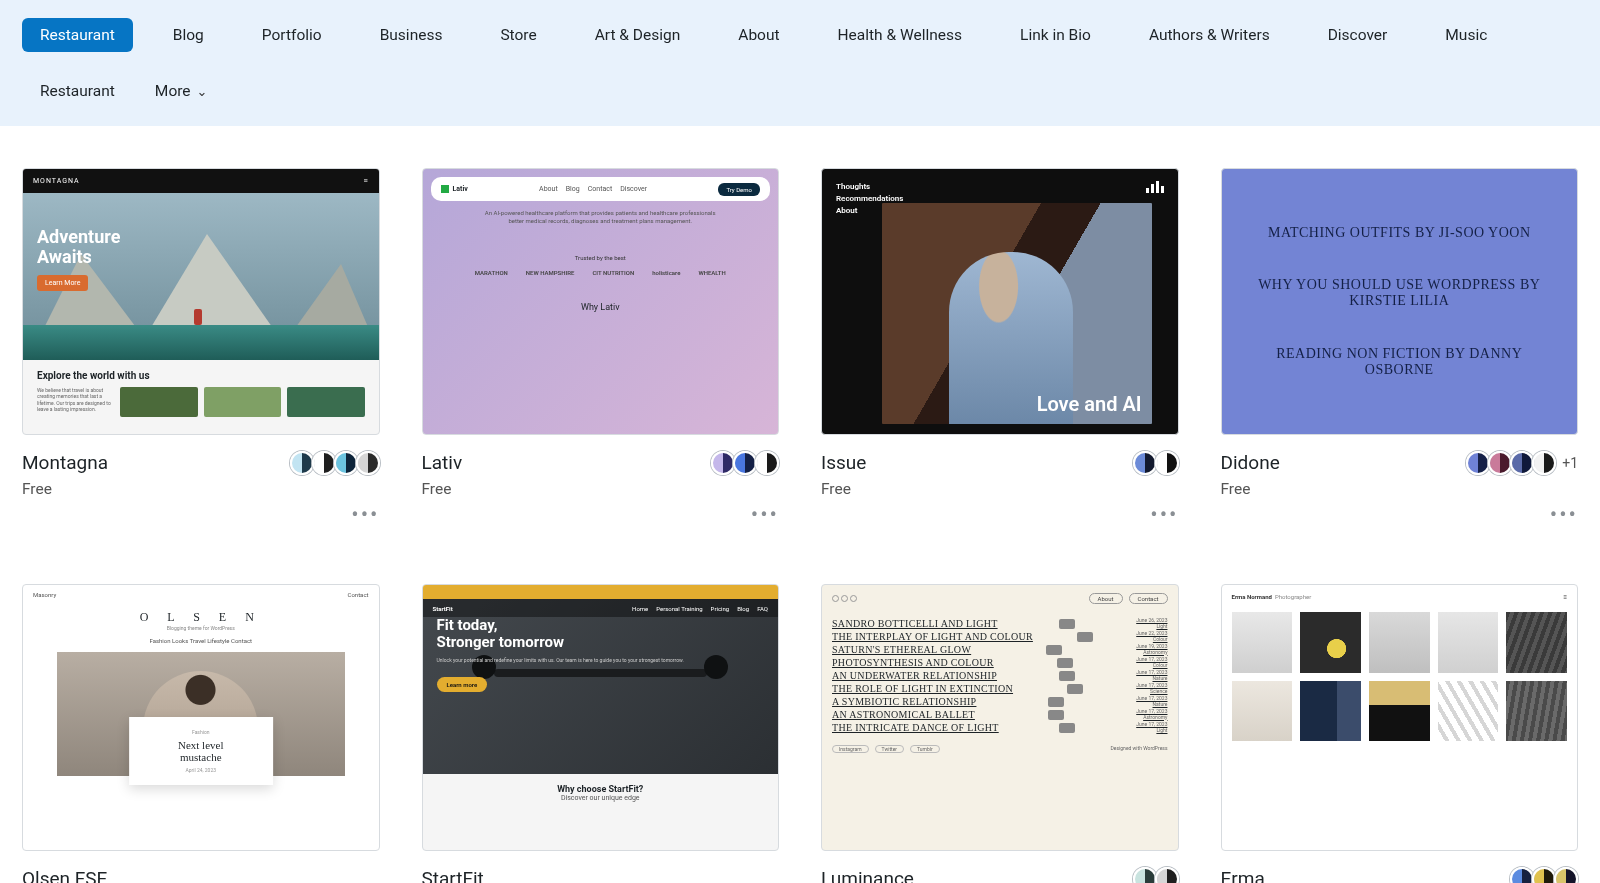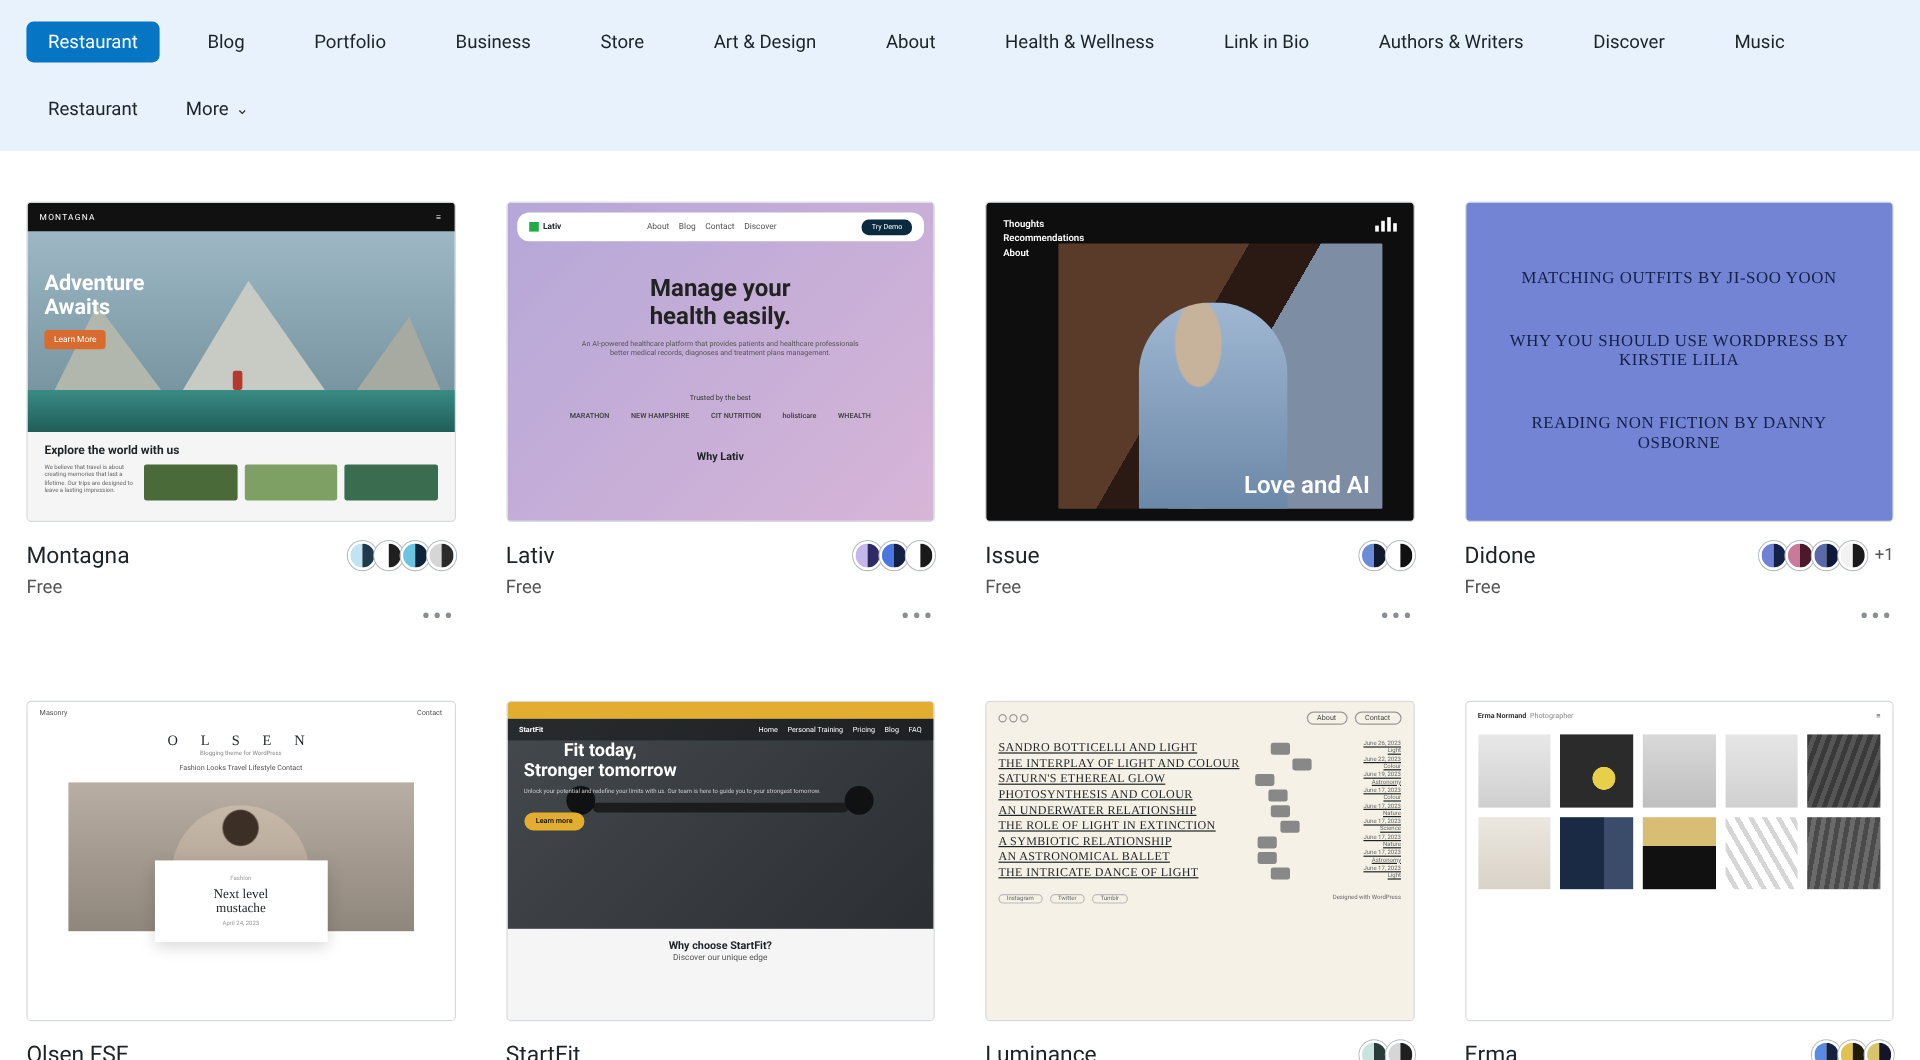--- a/index.html
+++ b/index.html
@@ -96,21 +96,21 @@
   .lativ { background: linear-gradient(135deg,#b5a7d8,#d7b5d7); }
   .lativ .bar { height:24px; background:#fff; border-radius:10px; margin:8px; display:flex; align-items:center; justify-content:space-between; padding:0 10px; font-size:7px;}
   .lativ .logo{display:flex;align-items:center;gap:4px;font-weight:700;}
   .lativ .lmrk{width:8px;height:8px;background:#2a4;}
   .lativ .lnav{display:flex; gap:8px; color:#555;}
   .lativ .lbtn{background:#0b2a3f;color:#fff;padding:3px 8px;border-radius:6px;font-size:6px;}
   .lativ .ht{ text-align:center; font-weight:700; font-size:20px; color:#222; margin-top:28px; line-height:1.15;}
   .lativ .hs{ text-align:center; font-size:6px; color:#555; margin:8px 56px 0; line-height:1.4;}
   .lativ .tb{ text-align:center; font-size:6px; color:#333; margin-top:28px;}
   .lativ .logos{ display:flex; justify-content:center; gap:18px; margin-top:8px; font-size:6px; color:#444; font-weight:600;}
-  .lativ .why{ text-align:center; font-weight:700; font-size:9px; margin-top:26px;}
+  .lativ .why{ text-align:center; font-weight:400; font-size:9px; margin-top:26px;}
 
   
   .issue { background:#0e0e0e; color:#fff; }
   .issue .side { position:absolute; top:12px; left:14px; font-size:8px; line-height:1.5; font-weight:600;}
   .issue .chart { position:absolute; top:12px; right:14px; display:flex; gap:2px; align-items:flex-end; height:12px;}
   .issue .chart span{ width:3px; background:#fff;}
   .issue .img { position:absolute; top:34px; left:60px; right:26px; bottom:10px; background:linear-gradient(120deg,#5a3b2a 0 40%, #2b1a14 40% 55%, #7d8da3 55% 100%); border-radius:1px;}
   .issue .fig{ position:absolute; bottom:0; left:25%; width:46%; height:78%; background:radial-gradient(ellipse at 40% 20%, #c7b29c 0 18%, transparent 19%), linear-gradient(#9fb7d2,#6c88a8); border-top-left-radius:60px; border-top-right-radius:60px;}
   .issue .cap { position:absolute; bottom:8px; right:10px; font-weight:600; font-size:20px;}
 
@@ -131,21 +131,21 @@
   .olsen .ct{font-family:serif;font-size:11px;margin-top:4px;}
   .olsen .cd{font-size:5px;color:#999;margin-top:4px;}
 
   
   .startfit .top{height:14px;background:#e3ad2f;}
   .startfit .bar{height:18px;background:rgba(0,0,0,.4);display:flex;align-items:center;justify-content:space-between;padding:0 10px;font-size:6px;color:#fff;}
   .startfit .hero{height:66%;background:linear-gradient(135deg,#44494e,#2b2f33);position:relative;}
   .startfit .wt{position:absolute;top:40%;left:20%;right:20%;height:8px;background:#1a1c1e;border-radius:4px;}
   .startfit .pl{position:absolute;top:32%;width:24px;height:24px;border-radius:50%;background:#0f1112;}
   .startfit .plL{left:14%;} .startfit .plR{right:14%;}
-  .startfit .ht{position:absolute;top:18px;left:14px;color:#fff;font-weight:700;font-size:15px;line-height:1.15;text-align:center;}
+  .startfit .ht{position:absolute;top:18px;left:14px;color:#fff;font-weight:700;font-size:15px;line-height:1.15;}
   .startfit .hs{position:absolute;top:58px;left:14px;color:#ccc;font-size:5px;width:70%;line-height:1.4;}
   .startfit .hb{position:absolute;top:78px;left:14px;background:#e3ad2f;color:#111;padding:4px 10px;border-radius:10px;font-size:6px;font-weight:600;}
   .startfit .why{text-align:center;font-weight:700;font-size:9px;margin-top:10px;}
   .startfit .whys{text-align:center;font-size:7px;color:#555;}
 
   
   .luminance{background:#f5f1e6;}
   .luminance .nav{display:flex;justify-content:space-between;align-items:center;padding:8px 10px;font-size:6px;color:#444;}
   .luminance .dts{display:flex;gap:2px;}
   .luminance .dts span{width:7px;height:7px;border:1px solid #999;border-radius:50%;}
@@ -264,22 +264,20 @@
             <span>Lativ</span>
           </div>
         <div class="lnav">
             <span>About</span>
             <span>Blog</span>
             <span>Contact</span>
             <span>Discover</span>
           </div>
         <div class="lbtn">Try Demo</div>
       </div>
-      <div class="ht" style="white-space:pre-line">Manage your
-health easily.</div>
       <div class="hs">An AI-powered healthcare platform that provides patients and healthcare professionals better medical records, diagnoses and treatment plans management.</div>
       <div class="tb">Trusted by the best</div>
       <div class="logos">
         <span>MARATHON</span>
         <span>NEW HAMPSHIRE</span>
         <span>CIT NUTRITION</span>
         <span>holisticare</span>
         <span>WHEALTH</span>
       </div>
       <div class="why">Why Lativ</div>

